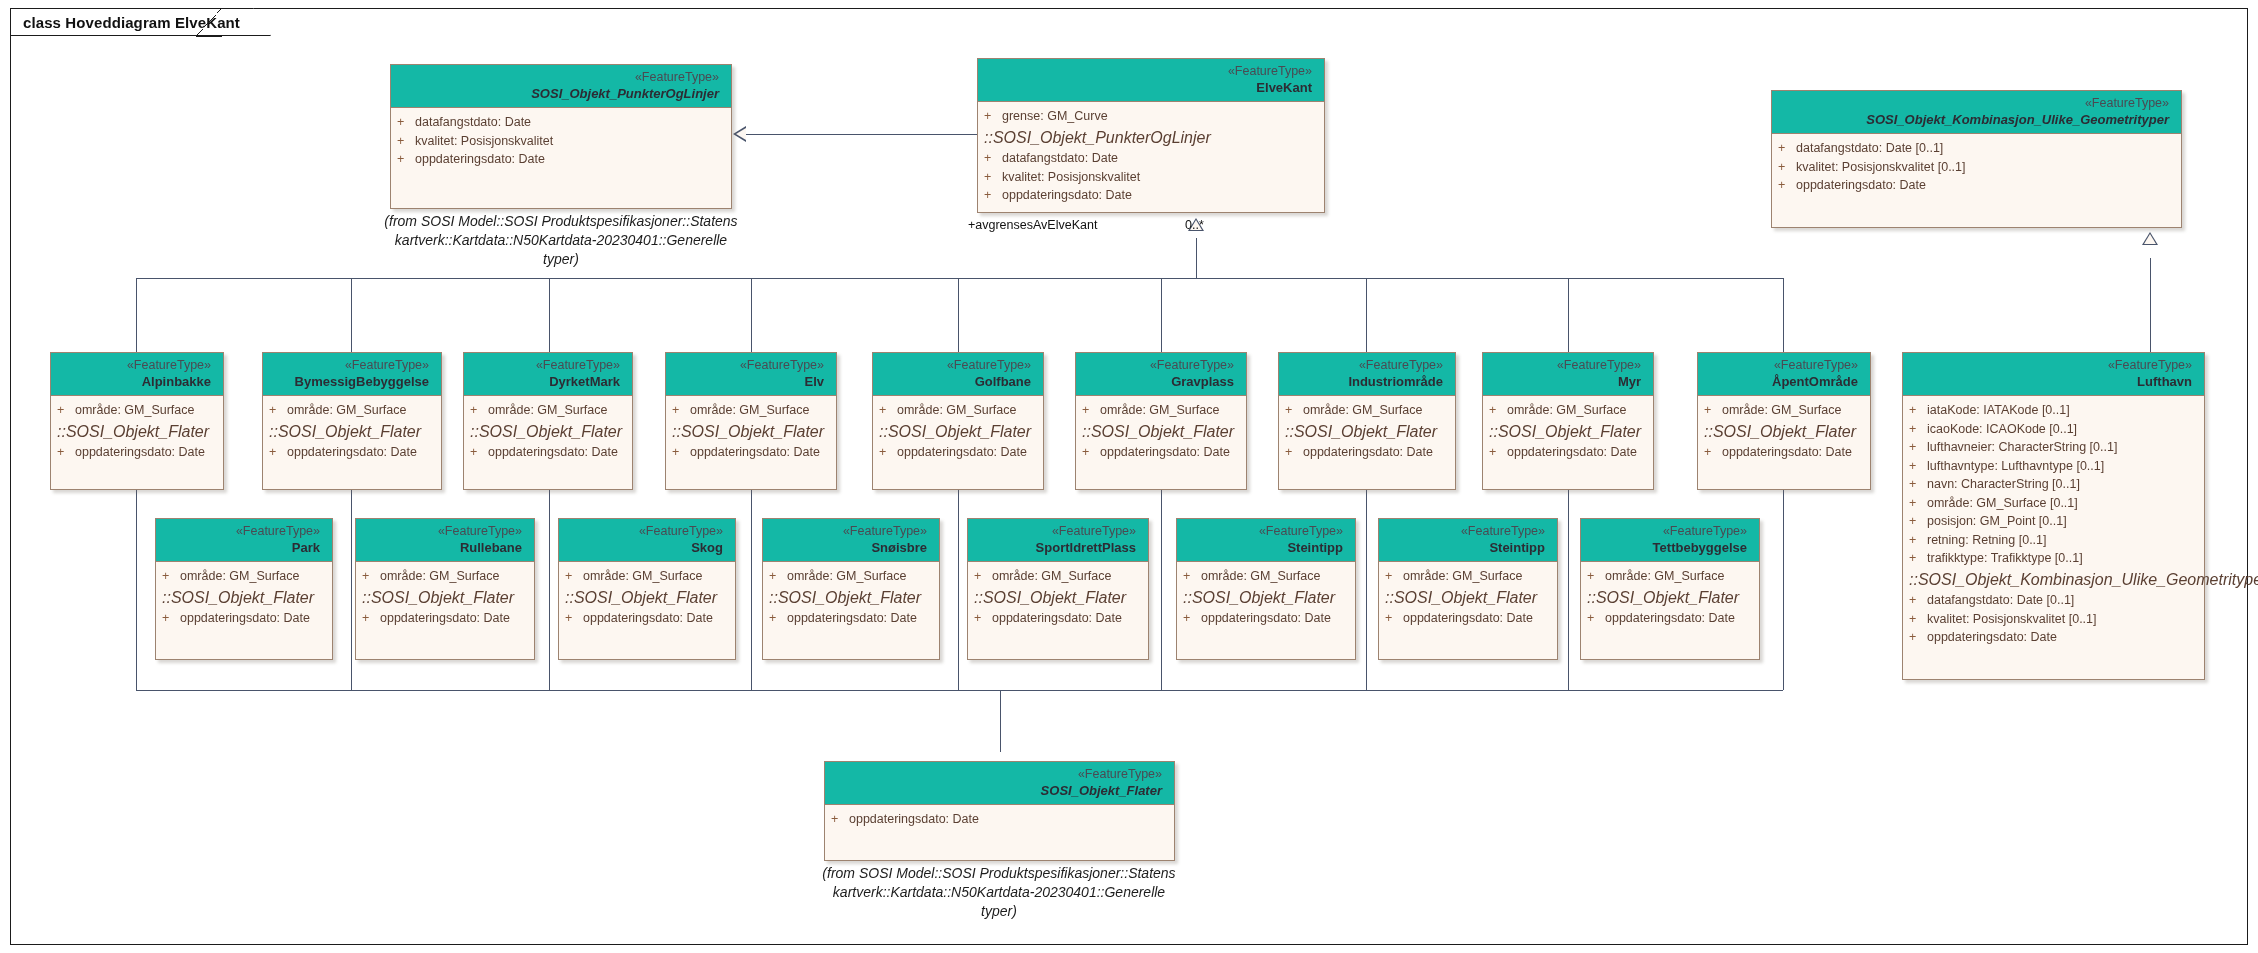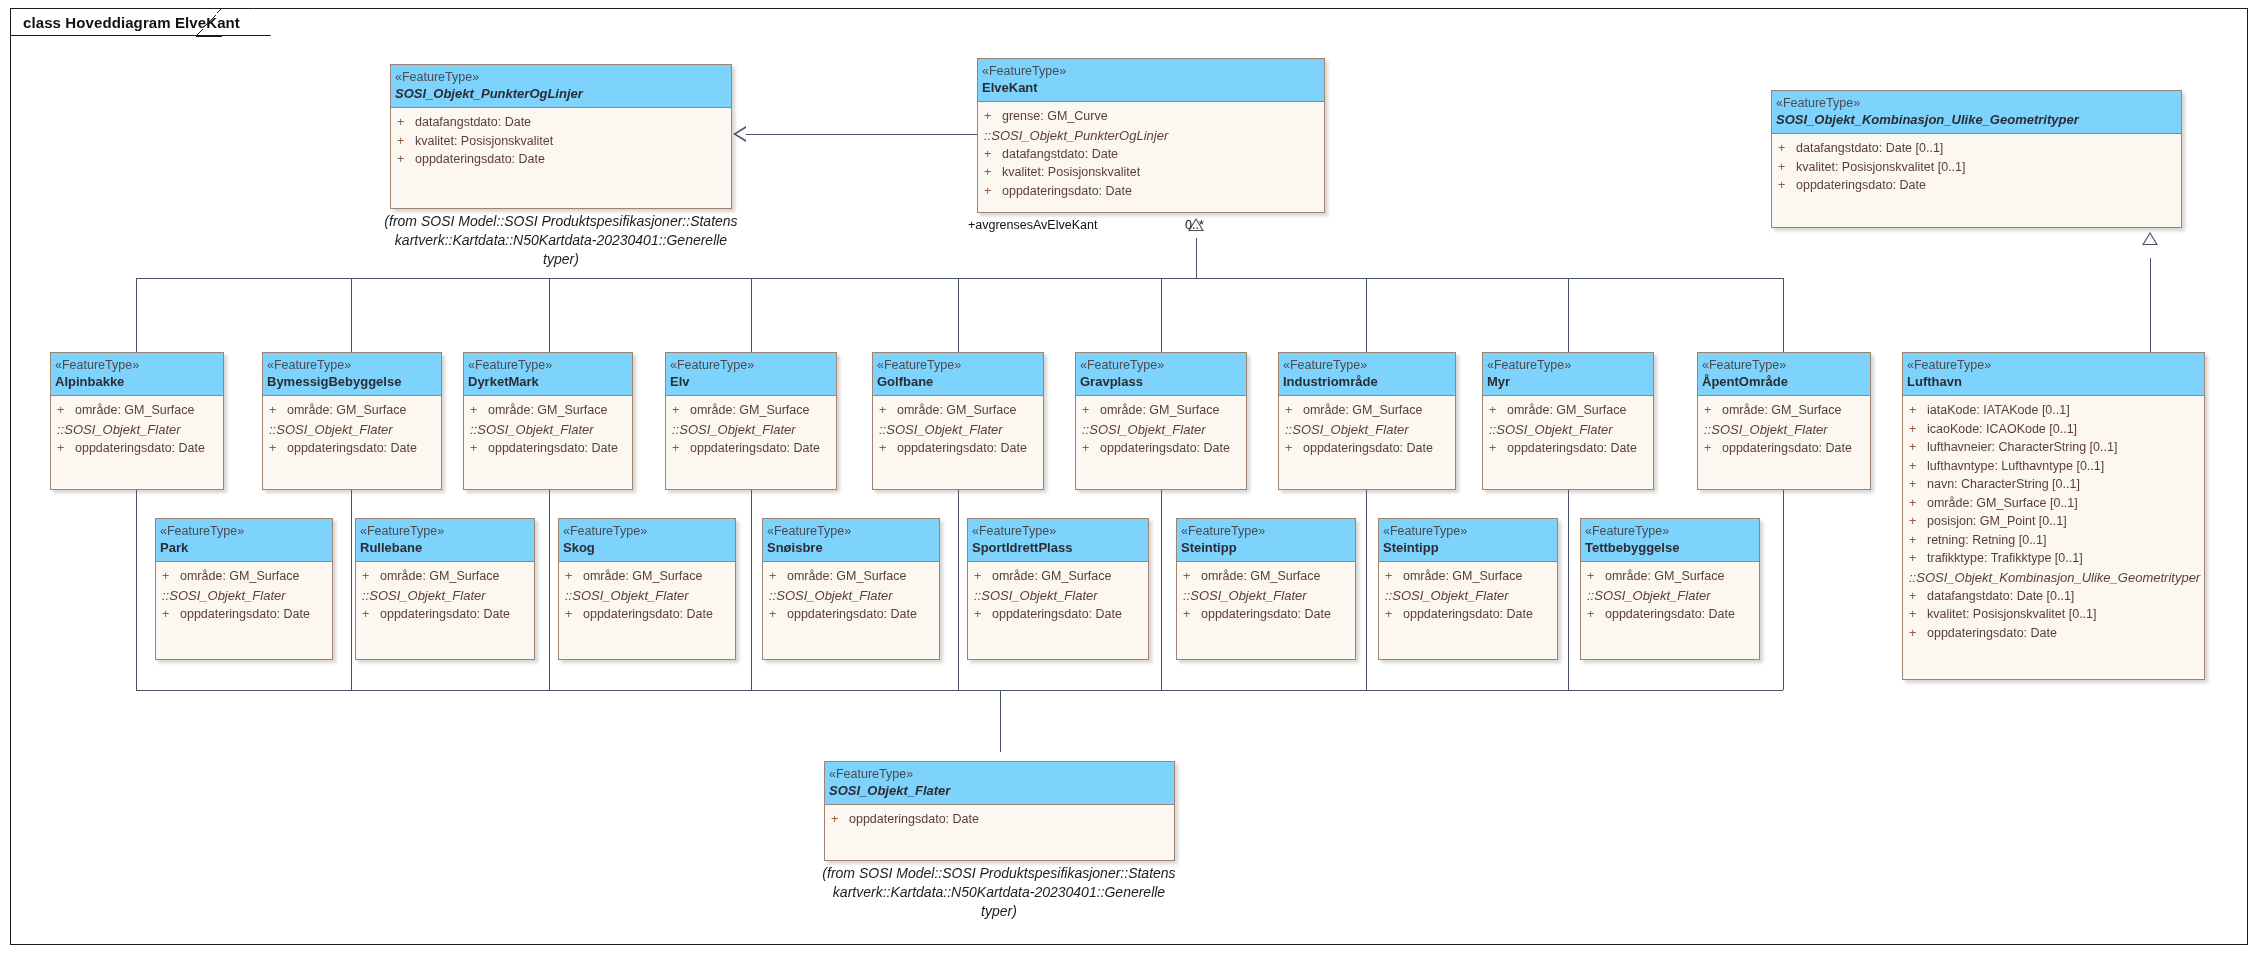--- a/index.html
+++ b/index.html
@@ -13,30 +13,30 @@
              padding:0 30px 0 12px;display:flex;align-items:center;
              font-size:15px;font-weight:bold;color:#111;letter-spacing:.1px;
              clip-path:polygon(0 0,calc(100% - 18px) 0,100% 100%,0 100%);}
   .frame-tab-cut{position:absolute;left:196px;top:8px;width:26px;height:28px;
                  border-bottom:1.5px solid #1b1b1b;
                  background:linear-gradient(to bottom right,transparent 49.3%,#1b1b1b 49.3%,#1b1b1b 51%,transparent 51%);}
 
   
   .cls{position:absolute;box-sizing:border-box;border:1px solid #9d8370;
        background:#fdf7f1;box-shadow:3px 3px 3px rgba(120,110,100,.28);}
-  .cls-head{box-sizing:border-box;border-bottom:1px solid #9d8370;background:#7dd3fc;
-            padding:5px 4px 5px 4px;text-align:left;line-height:1.26;}
+  .cls-head{box-sizing:border-box;border-bottom:1px solid #9d8370;background:#14b8a6;
+            padding:5px 12px 5px 4px;text-align:right;line-height:1.26;}
   .stereo{font-size:12.5px;color:#4a4a52;display:block;}
   .cname{font-size:13px;font-weight:bold;color:#2c2c34;display:block;}
   .cname.abstract{font-style:italic;}
   .cls-body{padding:5px 6px 6px 6px;}
   .attr{font-size:12.5px;color:#5a3f32;line-height:1.48;white-space:nowrap;display:flex;}
   .attr .vis{width:18px;flex:0 0 18px;color:#8a5c3d;}
   .attr .txt{color:#5a3f32;}
-  .grp{font-size:13px;font-style:italic;color:#5a3f32;line-height:1.48;white-space:nowrap;}
+  .grp{font-size:16px;font-style:italic;color:#5a3f32;line-height:1.48;white-space:nowrap;}
 
   
   .caption{position:absolute;font-size:14px;font-style:italic;color:#1d1d1d;
            text-align:center;line-height:1.36;white-space:pre-line;}
 
   
   .ln{position:absolute;background:#49546b;}
   .lnv{width:1px;}
   .lnh{height:1px;}
 

